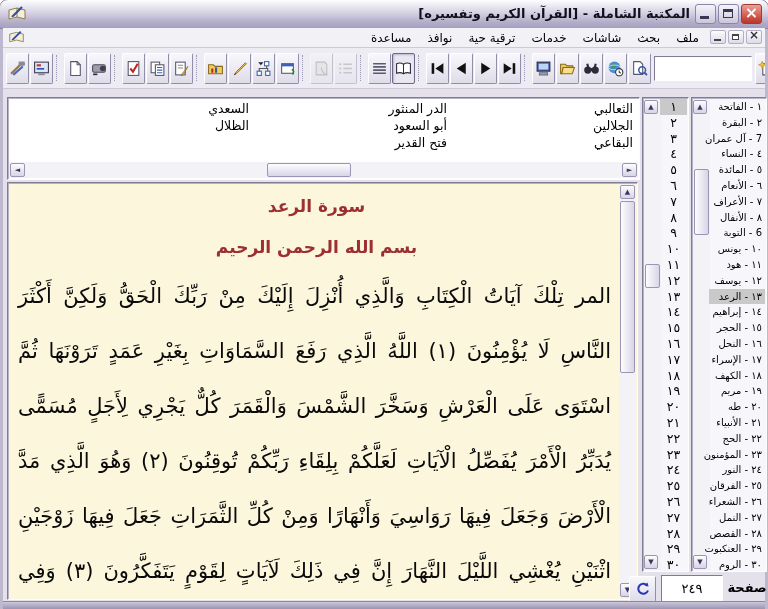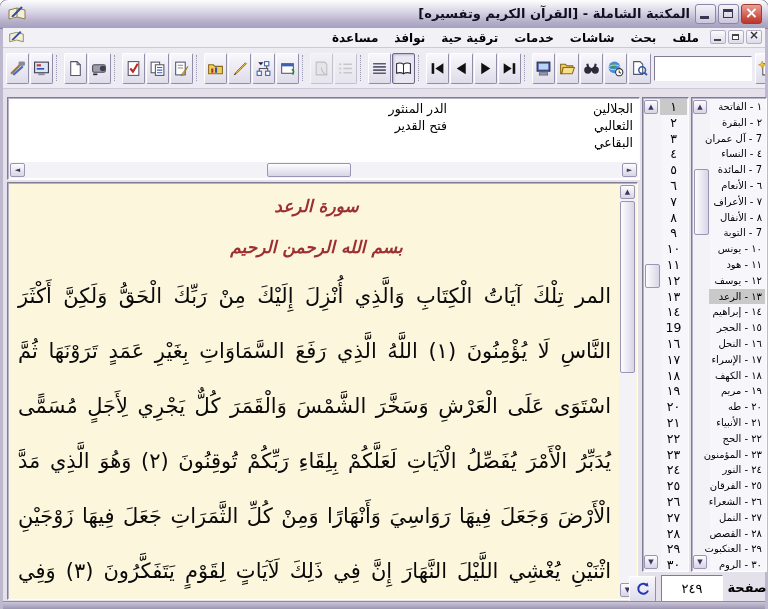--- a/index.html
+++ b/index.html
@@ -30,21 +30,21 @@
   .mdi-btns{position:absolute;right:3px;top:2px;display:flex;gap:2px;}
   .mbtn{width:16px;height:14px;border:1px solid #B3AEC6;background:linear-gradient(#FBFBFD,#DEDAE9);
     box-sizing:border-box;position:relative;border-radius:2px;}
   .mbtn.min::after{content:"";position:absolute;left:3px;bottom:2px;width:7px;height:2px;background:#444;}
   .mbtn.res::after{content:"";position:absolute;left:3px;top:3px;width:7px;height:6px;
     border:1px solid #444;border-top:2px solid #444;box-sizing:border-box;background:#fff;}
   .mbtn.cls::after{content:"×";position:absolute;left:0;right:0;top:-3px;text-align:center;color:#333;
     font-size:12px;font-weight:bold;}
   .menus{position:absolute;right:58px;top:0;height:19px;display:flex;direction:rtl;
     align-items:center;gap:0;}
-  .menu-item{font-size:12px;font-weight:bold;color:#000;padding:0 8px;white-space:nowrap;}
+  .menu-item{font-size:12px;font-weight:normal;color:#000;padding:0 8px;white-space:nowrap;}
   
   .toolbar{position:absolute;top:48px;left:0;right:0;height:41px;background:#EDECF2;
     border-bottom:1px solid #CDC9DA;display:flex;align-items:center;padding:0 3px;gap:1px;
     box-sizing:border-box;overflow:hidden;}
   .tbtn{width:23px;height:31px;flex:0 0 auto;box-sizing:border-box;
     background:linear-gradient(#F8F7FB,#DFDCEA);border:1px solid;
     border-color:#FFFFFF #928DA9 #928DA9 #FFFFFF;border-radius:2px;
     display:flex;align-items:center;justify-content:center;}
   .tbtn.active{border-color:#6E6A85;background:#E9E7F1;box-shadow:inset 1px 1px 2px #b9b4cc;}
   .tbtn.disabled{opacity:.45;}
@@ -63,21 +63,21 @@
   .comm-col .li{font-size:12.5px;line-height:17px;color:#000;text-align:right;white-space:nowrap;}
   .hscroll{position:absolute;left:1px;right:1px;bottom:1px;height:16px;background:#F3F2F7;}
   .sb-btn{position:absolute;width:15px;height:14px;background:linear-gradient(#FDFDFE,#D8D4E5);
     border:1px solid #9A95B5;border-radius:2px;box-sizing:border-box;color:#3A3660;
     font-size:7px;line-height:12px;text-align:center;}
   .hthumb{position:absolute;top:0;height:14px;background:linear-gradient(#FDFDFE,#D9D5E6);
     border:1px solid #9A95B5;border-radius:2px;box-sizing:border-box;}
   
   .textarea{position:absolute;left:4px;top:93px;width:631px;height:418px;background:#FCF6DD;overflow:hidden;}
   .ta-content{position:absolute;inset:1px 2px 1px 20px;right:20px;left:8px;overflow:hidden;direction:rtl;}
-  .q-h1,.q-h2{text-align:center;color:#9C2F31;font-weight:bold;font-size:17px;margin:12px;font-style:italic;}
+  .q-h1,.q-h2{text-align:center;color:#9C2F31;font-weight:bold;font-size:17px;margin:12px;}
   .q-h1{margin-top:12px;}
   .q-h2{margin-top:21px;}
   .q-body{margin:8px 6px 0 2px;font-size:21px;line-height:55px;color:#0A0A0A;
     text-align:justify;direction:rtl;}
   .vscroll{position:absolute;top:1px;bottom:1px;width:17px;background:#F3F2F7;}
   .textarea .vscroll{right:1px;}
   .vthumb{position:absolute;left:1px;right:1px;background:linear-gradient(90deg,#FDFDFE,#D9D5E6);
     border:1px solid #9A95B5;border-radius:2px;box-sizing:border-box;}
   
   .verselist{position:absolute;left:639px;top:8px;width:47px;height:475px;background:#F7F6FA;overflow:hidden;}
@@ -321,29 +321,32 @@
         </svg>
     </div>
 
   </div>
 
   <div class="client">
 
     <div class="commentators sunken">
       <div class="comm-grid">
         <div class="comm-col">
+            <div class="li">الثعالبي</div>
             <div class="li">الجلالين</div>
-            <div class="li">الثعالبي</div>
             <div class="li">البقاعي</div>
           </div>
         <div class="comm-col">
             <div class="li">الدر المنثور</div>
+            <div class="li">أبو السعود</div>
             <div class="li">فتح القدير</div>
           </div>
         <div class="comm-col">
+            <div class="li">السعدي</div>
+            <div class="li">الظلال</div>
           </div>
       </div>
       <div class="hscroll">
         <div class="sb-btn" style="left:1px;top:1px;">◄</div>
         <div class="hthumb" style="left:258px;width:84px;top:1px;"></div>
         <div class="sb-btn" style="right:1px;top:1px;">►</div>
       </div>
     </div>
 
     <div class="textarea sunken">
@@ -373,21 +376,21 @@
           <div class="li">٥</div>
           <div class="li">٦</div>
           <div class="li">٧</div>
           <div class="li">٨</div>
           <div class="li">٩</div>
           <div class="li">١٠</div>
           <div class="li">١١</div>
           <div class="li">١٢</div>
           <div class="li">١٣</div>
           <div class="li">١٤</div>
-          <div class="li">19</div>
+          <div class="li">١٥</div>
           <div class="li">١٦</div>
           <div class="li">١٧</div>
           <div class="li">١٨</div>
           <div class="li">١٩</div>
           <div class="li">٢٠</div>
           <div class="li">٢١</div>
           <div class="li">٢٢</div>
           <div class="li">٢٣</div>
           <div class="li">٢٤</div>
           <div class="li">٢٥</div>
@@ -403,25 +406,25 @@
       <div class="vscroll list-sb">
         <div class="sb-btn" style="left:0px;top:1px;width:14px;">▲</div>
         <div class="vthumb" style="top:70px;height:66px;"></div>
         <div class="sb-btn" style="left:0px;bottom:1px;width:14px;">▼</div>
       </div>
       <div class="surah-items">
           <div class="li">١ - الفاتحة</div>
           <div class="li">٢ - البقرة</div>
           <div class="li">7 - آل عمران</div>
           <div class="li">٤ - النساء</div>
-          <div class="li">7 - المائدة</div>
+          <div class="li">٥ - المائدة</div>
           <div class="li">٦ - الأنعام</div>
           <div class="li">٧ - الأعراف</div>
           <div class="li">٨ - الأنفال</div>
-          <div class="li">7 - التوبة</div>
+          <div class="li">6 - التوبة</div>
           <div class="li">١٠ - يونس</div>
           <div class="li">١١ - هود</div>
           <div class="li">١٢ - يوسف</div>
           <div class="li sel">١٣ - الرعد</div>
           <div class="li">١٤ - إبراهيم</div>
           <div class="li">١٥ - الحجر</div>
           <div class="li">١٦ - النحل</div>
           <div class="li">١٧ - الإسراء</div>
           <div class="li">١٨ - الكهف</div>
           <div class="li">١٩ - مريم</div>

